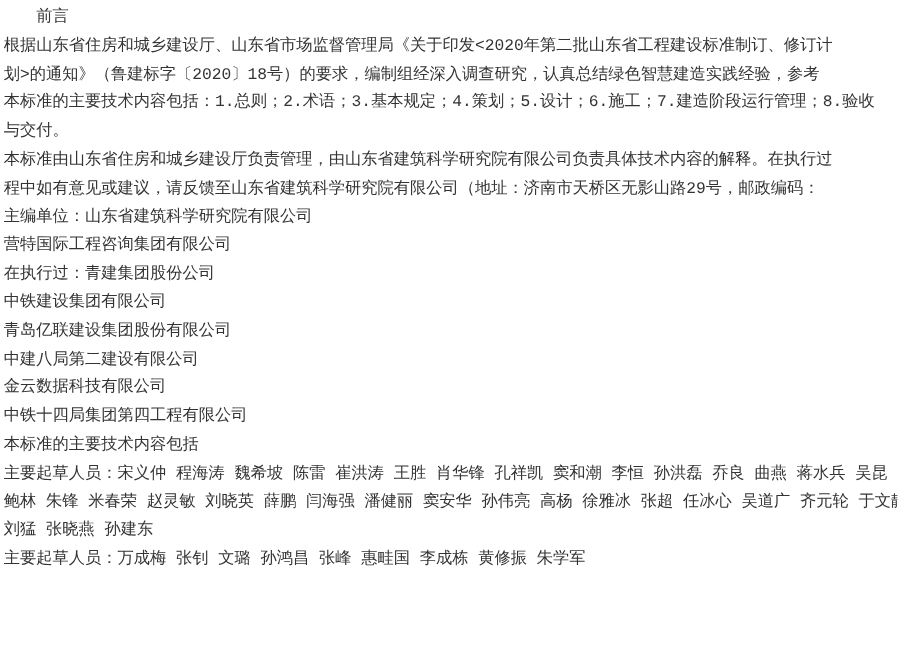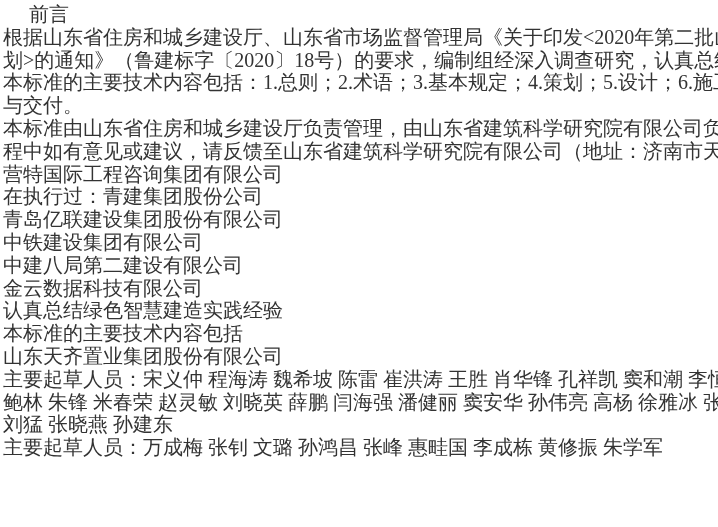--- a/index.html
+++ b/index.html
@@ -8,22 +8,22 @@
     background: #ffffff;
     width: 718px;
     height: 527px;
     overflow: hidden;
   }
   .page {
     box-sizing: border-box;
     width: 718px;
     height: 527px;
     padding: 3px 0 0 3px;
-    font-family: Liberation Serif, serif;
-    font-size: 20px;
+    font-family: Liberation Mono, monospace;
+    font-size: 13px;
     line-height: 22.8px;
     color: #333333;
     background: #ffffff;
   }
   .line {
     white-space: nowrap;
     height: 22.8px;
   }
   .line.title {
     padding-left: 26px;
@@ -33,26 +33,26 @@
 <body>
 
 <div class="page">
   <div class="line title">前言</div>
   <div class="line">根据山东省住房和城乡建设厅、山东省市场监督管理局《关于印发&lt;2020年第二批山东省工程建设标准制订、修订计</div>
   <div class="line">划&gt;的通知》（鲁建标字〔2020〕18号）的要求，编制组经深入调查研究，认真总结绿色智慧建造实践经验，参考</div>
   <div class="line">本标准的主要技术内容包括：1.总则；2.术语；3.基本规定；4.策划；5.设计；6.施工；7.建造阶段运行管理；8.验收</div>
   <div class="line">与交付。</div>
   <div class="line">本标准由山东省住房和城乡建设厅负责管理，由山东省建筑科学研究院有限公司负责具体技术内容的解释。在执行过</div>
   <div class="line">程中如有意见或建议，请反馈至山东省建筑科学研究院有限公司（地址：济南市天桥区无影山路29号，邮政编码：</div>
+  <div class="line">主编单位：山东省建筑科学研究院有限公司</div>
   <div class="line">营特国际工程咨询集团有限公司</div>
   <div class="line">在执行过：青建集团股份公司</div>
+  <div class="line">中铁建设集团有限公司</div>
   <div class="line">青岛亿联建设集团股份有限公司</div>
-  <div class="line">中铁建设集团有限公司</div>
   <div class="line">中建八局第二建设有限公司</div>
   <div class="line">金云数据科技有限公司</div>
-  <div class="line">认真总结绿色智慧建造实践经验</div>
+  <div class="line">中铁十四局集团第四工程有限公司</div>
   <div class="line">本标准的主要技术内容包括</div>
-  <div class="line">山东天齐置业集团股份有限公司</div>
   <div class="line">主要起草人员：宋义仲 程海涛 魏希坡 陈雷 崔洪涛 王胜 肖华锋 孔祥凯 窦和潮 李恒 孙洪磊 乔良 曲燕 蒋水兵 吴昆</div>
   <div class="line">鲍林 朱锋 米春荣 赵灵敏 刘晓英 薛鹏 闫海强 潘健丽 窦安华 孙伟亮 高杨 徐雅冰 张超 任冰心 吴道广 齐元轮 于文静</div>
   <div class="line">刘猛 张晓燕 孙建东</div>
   <div class="line">主要起草人员：万成梅 张钊 文璐 孙鸿昌 张峰 惠畦国 李成栋 黄修振 朱学军</div>
 </div>
 
 </body></html>

